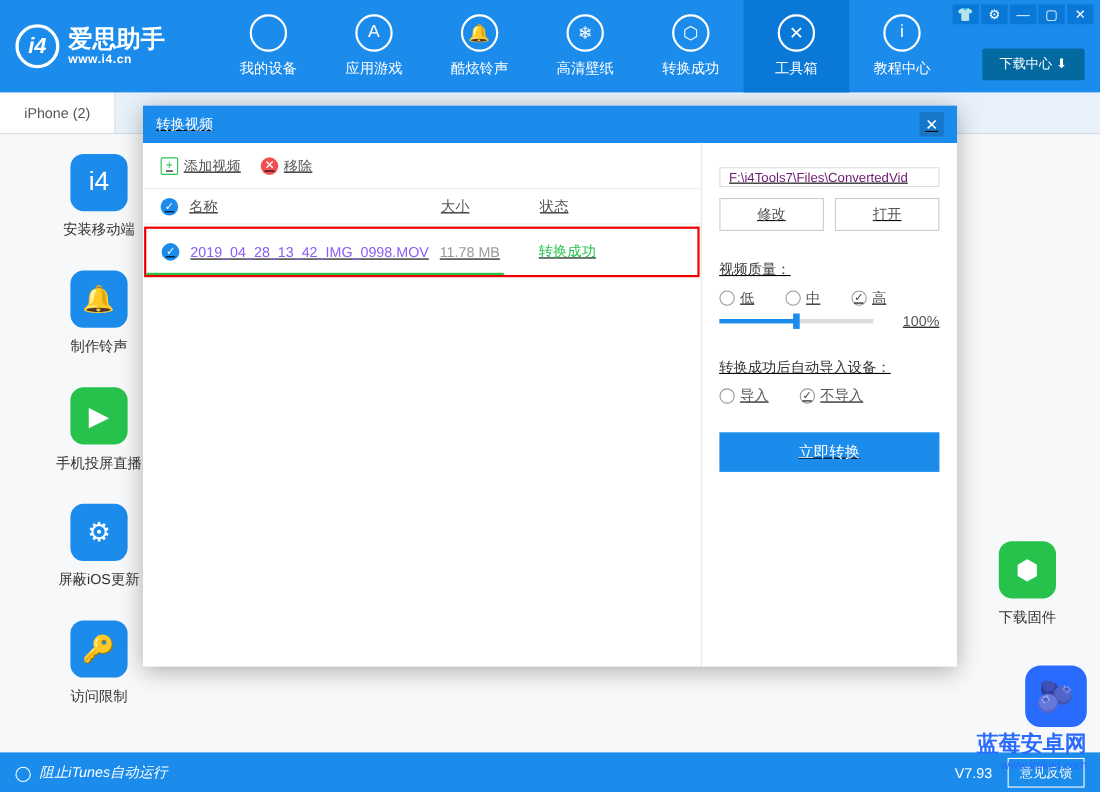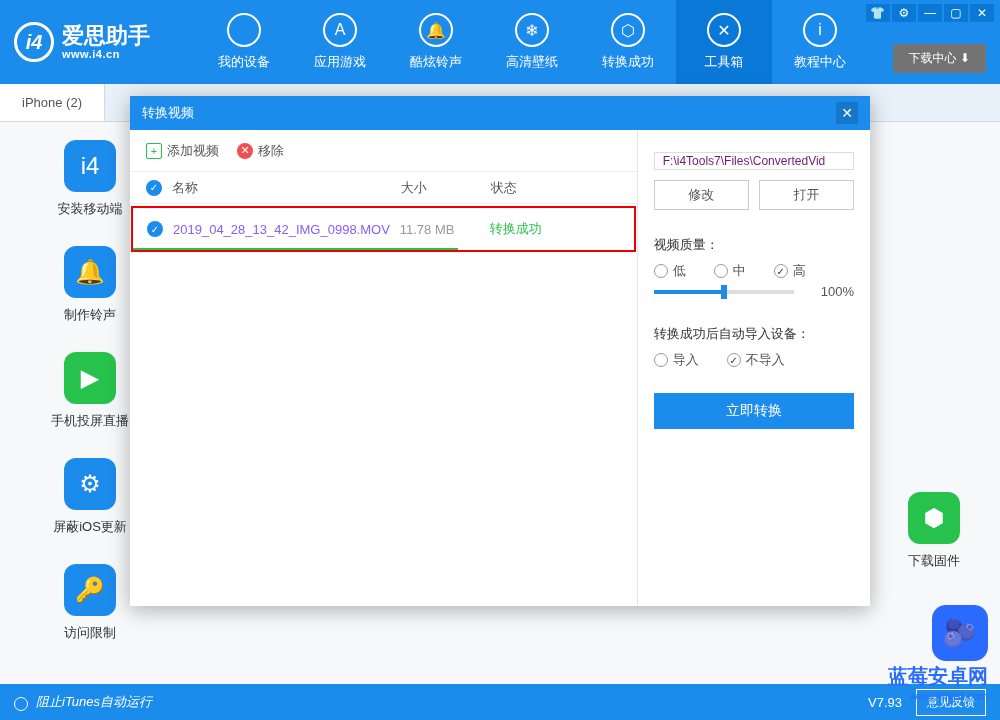--- a/index.html
+++ b/index.html
@@ -12,36 +12,36 @@
 .logo-title { font-size: 22px; font-weight: bold; line-height: 1.1; }
 .logo-url { font-size: 11px; letter-spacing: 0.5px; font-weight: bold; }
 
 .nav { display: flex; height: 100%; }
 .nav-item { width: 96px; height: 84px; display: flex; flex-direction: column; align-items: center; justify-content: center; color: #fff; cursor: pointer; font-size: 13px; gap: 6px; }
 .nav-item.active { background: #0a78d6; }
 .nav-icon { width: 34px; height: 34px; border: 2px solid #fff; border-radius: 50%; display: flex; align-items: center; justify-content: center; font-size: 16px; }
 
 .win-controls { position: absolute; top: 4px; right: 6px; display: flex; gap: 2px; }
 .win-btn { width: 24px; height: 18px; background: #0a78d6; color: #fff; display: flex; align-items: center; justify-content: center; font-size: 12px; cursor: pointer; }
-.download-center { position: absolute; top: 44px; right: 14px; background: #737373; color: #fff; font-size: 12px; padding: 6px 16px; cursor: pointer; border-radius: 2px; }
+.download-center { position: absolute; top: 44px; right: 14px; background: #0369a1; color: #fff; font-size: 12px; padding: 6px 16px; cursor: pointer; border-radius: 2px; }
 
 .tabbar { height: 38px; background: #e8f1f9; border-bottom: 1px solid #d0d9e2; display: flex; }
 .tab { background: #fff; padding: 0 22px; height: 100%; display: flex; align-items: center; font-size: 13px; color: #555; border-right: 1px solid #d0d9e2; }
 
 .workspace { position: absolute; top: 122px; left: 0; right: 0; bottom: 36px; background: #f6f8fa; }
 
 .tool-grid { padding: 18px 32px; display: flex; flex-direction: column; gap: 28px; width: 180px; }
 .tool { display: flex; flex-direction: column; align-items: center; gap: 8px; cursor: pointer; }
 .tool-icon { width: 52px; height: 52px; background: #1b8bec; border-radius: 12px; display: flex; align-items: center; justify-content: center; color: #fff; font-size: 24px; }
 .tool-icon.green { background: #27c24c; }
 .tool-label { font-size: 13px; color: #333; }
 
 .right-tool { position: absolute; right: 40px; top: 370px; display: flex; flex-direction: column; align-items: center; gap: 8px; }
 
-.dialog { position: absolute; top: 96px; left: 130px; width: 740px; height: 510px; background: #fff; box-shadow: 0 4px 20px rgba(0,0,0,0.3); z-index: 100; }
+.dialog { position: absolute; top: 96px; left: 130px; width: 740px; height: 510px; background: #fff; box-shadow: 0 4px 20px rgba(0,0,0,0.3); z-index: 100; text-decoration: underline; }
 .dialog-header { height: 34px; background: #1b8bec; color: #fff; display: flex; align-items: center; padding: 0 12px; font-size: 13px; justify-content: space-between; }
 .dialog-close { width: 22px; height: 22px; background: rgba(0,0,0,0.15); display: flex; align-items: center; justify-content: center; cursor: pointer; font-size: 14px; }
 .dialog-body { height: calc(100% - 34px); display: flex; }
 .dialog-left { width: 516px; border-right: 1px solid #e6e6e6; display: flex; flex-direction: column; }
 .dialog-right { flex: 1; padding: 22px 16px; }
 
 .toolbar { height: 42px; display: flex; align-items: center; padding: 0 16px; gap: 18px; border-bottom: 1px solid #eee; }
 .tbtn { display: flex; align-items: center; gap: 5px; font-size: 13px; color: #555; cursor: pointer; }
 .t-icon { width: 16px; height: 16px; display: inline-flex; align-items: center; justify-content: center; border-radius: 2px; font-size: 11px; }
 .add-icon { border: 1px solid #27c24c; color: #27c24c; }

